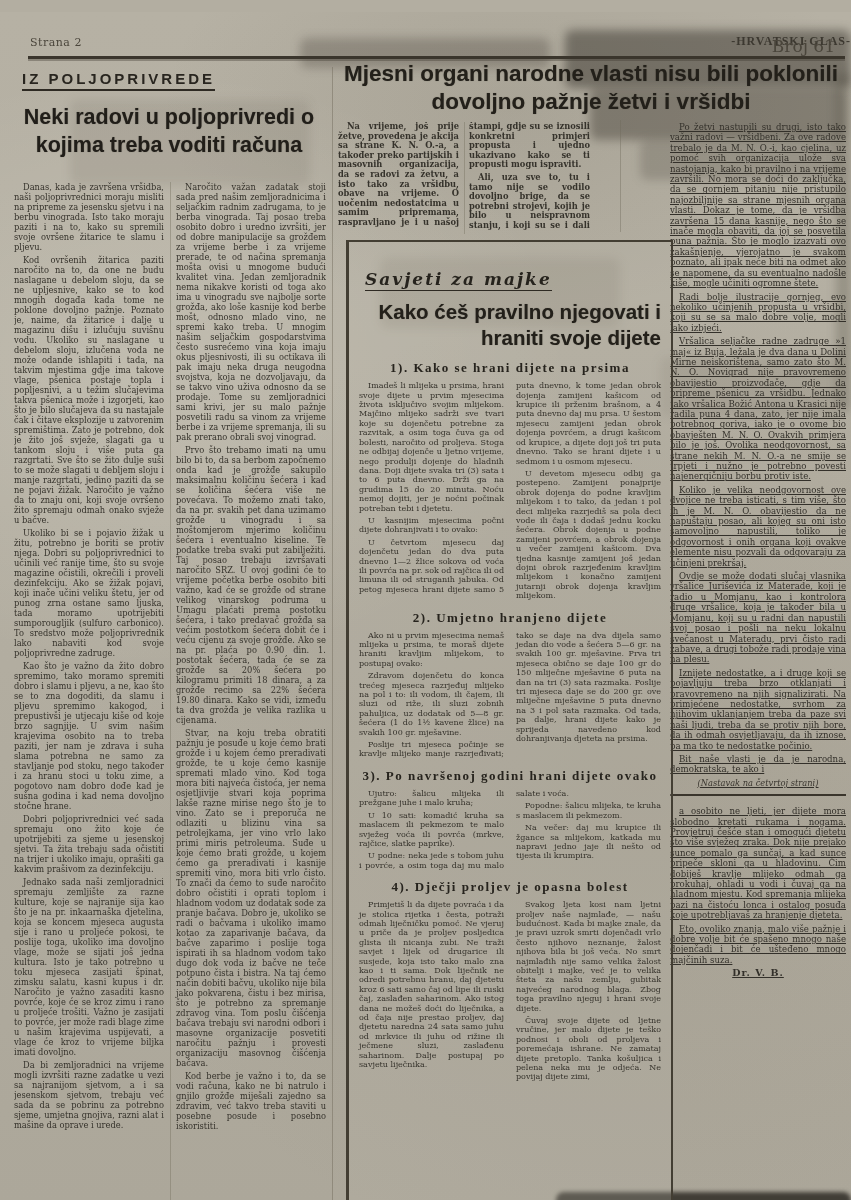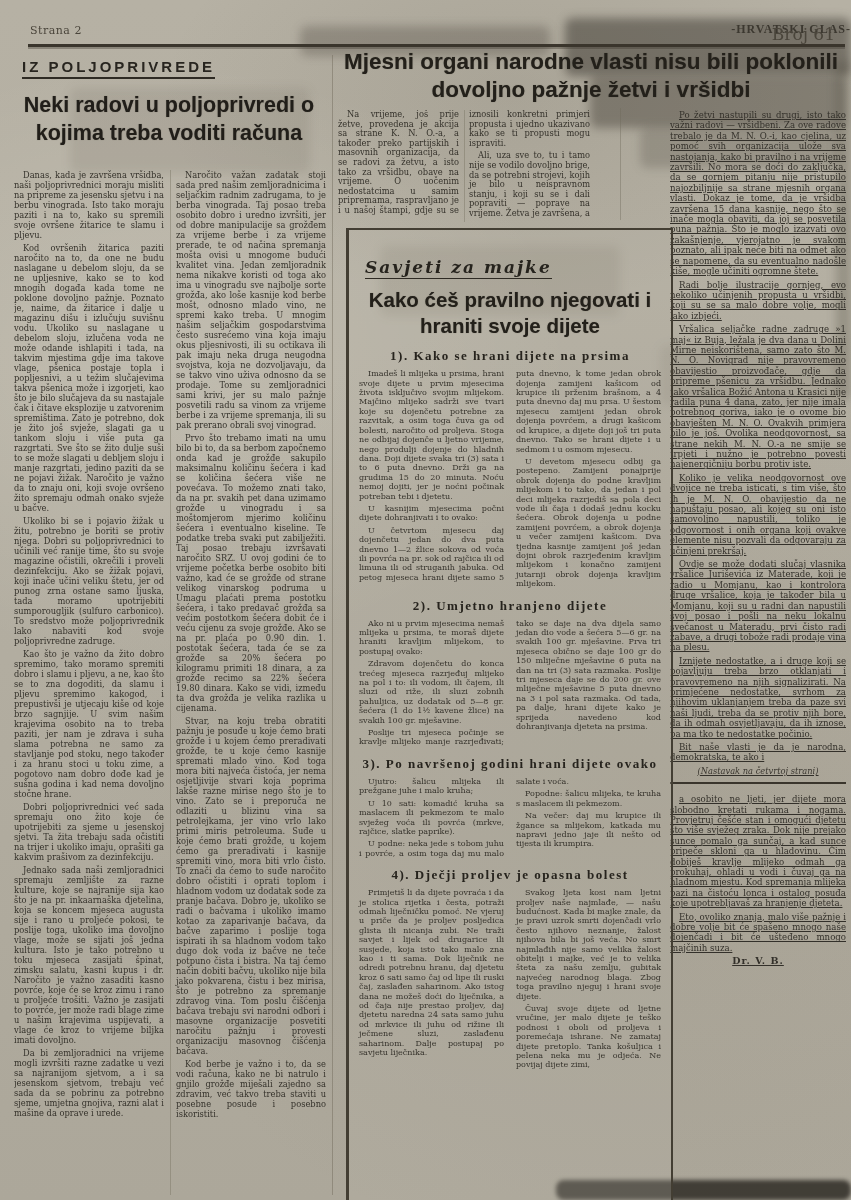--- a/index.html
+++ b/index.html
@@ -8,20 +8,21 @@
     background:#b3aea1;
     font-family:"DejaVu Serif","Liberation Serif",serif;
     color:#2e2b24;
   }
   .page{position:absolute;inset:0;
     background:
       radial-gradient(ellipse 700px 500px at 18% 30%, rgba(255,252,240,.18), rgba(0,0,0,0) 60%),
       radial-gradient(ellipse 800px 700px at 75% 65%, rgba(120,112,96,.16), rgba(0,0,0,0) 70%),
       radial-gradient(ellipse 500px 300px at 60% 8%, rgba(90,84,70,.14), rgba(0,0,0,0) 70%),
       linear-gradient(180deg,#b6b1a4 0%, #b2ada0 55%, #aca79a 100%);
+    margin-top: 12px;
   }
   
   .ghost{position:absolute;filter:blur(5px);border-radius:8px;pointer-events:none;}
   .g1{left:300px;top:26px;width:250px;height:30px;background:rgba(60,55,45,.28);}
   .g2{left:565px;top:18px;width:286px;height:58px;background:rgba(45,41,33,.45);}
   .g3{left:590px;top:76px;width:255px;height:52px;background:rgba(50,45,37,.38);}
   .g4{left:640px;top:128px;width:200px;height:40px;background:rgba(60,54,44,.22);}
   .g5{left:380px;top:246px;width:240px;height:70px;background:rgba(70,63,50,.12);}
   .g6{left:70px;top:88px;width:240px;height:85px;background:rgba(70,63,50,.10);}
   .g7{left:556px;top:1180px;width:295px;height:20px;background:rgba(30,27,22,.75);filter:blur(2px);}
@@ -47,33 +48,33 @@
     color:#211e19;text-shadow:0 0 1px rgba(33,30,25,.4);}
   .left-body{position:absolute;left:14px;top:170px;width:312px;height:1025px;overflow:hidden;
     column-count:2;column-gap:12px;column-rule:1px solid #7b756577;
     font-size:8.3px;line-height:10px;text-align:justify;color:#35322b;}
   
   .right-headline{position:absolute;left:336px;top:48px;width:510px;text-align:center;
     font-family:"Liberation Sans",sans-serif;font-weight:bold;font-size:22.5px;line-height:1.25;
     color:#23201a;text-shadow:0 0 1px rgba(35,32,26,.4);}
   .right-intro{position:absolute;left:338px;top:110px;width:252px;height:112px;overflow:hidden;
     column-count:2;column-gap:10px;column-rule:1px solid #7b756577;
-    font-size:8.3px;line-height:9.6px;text-align:justify;color:#35322b;}
+    font-size:8.3px;line-height:9.6px;text-align:justify;color:#35322b;font-weight:bold;}
   .right-col{position:absolute;left:670px;top:110px;width:176px;height:1065px;overflow:hidden;
     font-size:8.6px;line-height:10.4px;text-align:justify;color:#33302a;text-decoration:underline;}
   .cont-note{font-size:8.3px;text-align:center;font-style:italic;margin:3px 0 6px;color:#3a362f;}
   .col-rule{height:0;border-top:2.5px solid #3a352c;margin:4px 0 10px;}
   .signature{font-weight:bold;text-align:center;font-size:9.5px;letter-spacing:1px;}
   
   .advice-box{position:absolute;left:346px;top:228px;width:302px;height:943px;overflow:hidden;
     border:2px solid #433e33;border-left-width:3.5px;padding:25px 10px 10px;background:rgba(185,180,168,.25);}
   .advice-kicker{font-family:"DejaVu Serif",serif;font-style:italic;font-weight:bold;font-size:17px;
     letter-spacing:2px;color:#26231d;display:inline-block;border-bottom:1.5px solid #2e2a23;
     margin:2px 0 8px 6px;padding-bottom:1px;}
-  .advice-headline{text-align:center;font-family:"Liberation Sans",sans-serif;font-weight:bold;
+  .advice-headline{text-align:right;font-family:"Liberation Sans",sans-serif;font-weight:bold;
     font-size:20.5px;line-height:1.25;color:#23201a;margin-bottom:10px;text-shadow:0 0 1px rgba(35,32,26,.35);}
   .sec-heading{text-align:center;font-family:"Liberation Serif",serif;font-weight:bold;
     font-size:13px;letter-spacing:1.5px;color:#26231d;margin:9px 0 5px;}
   .sec-body{column-count:2;column-gap:12px;
     font-size:8px;line-height:9.4px;text-align:justify;color:#35322b;}
   
   .bp{margin:0 0 3px;text-indent:9px;}
 </style>
 </head>
 <body>

